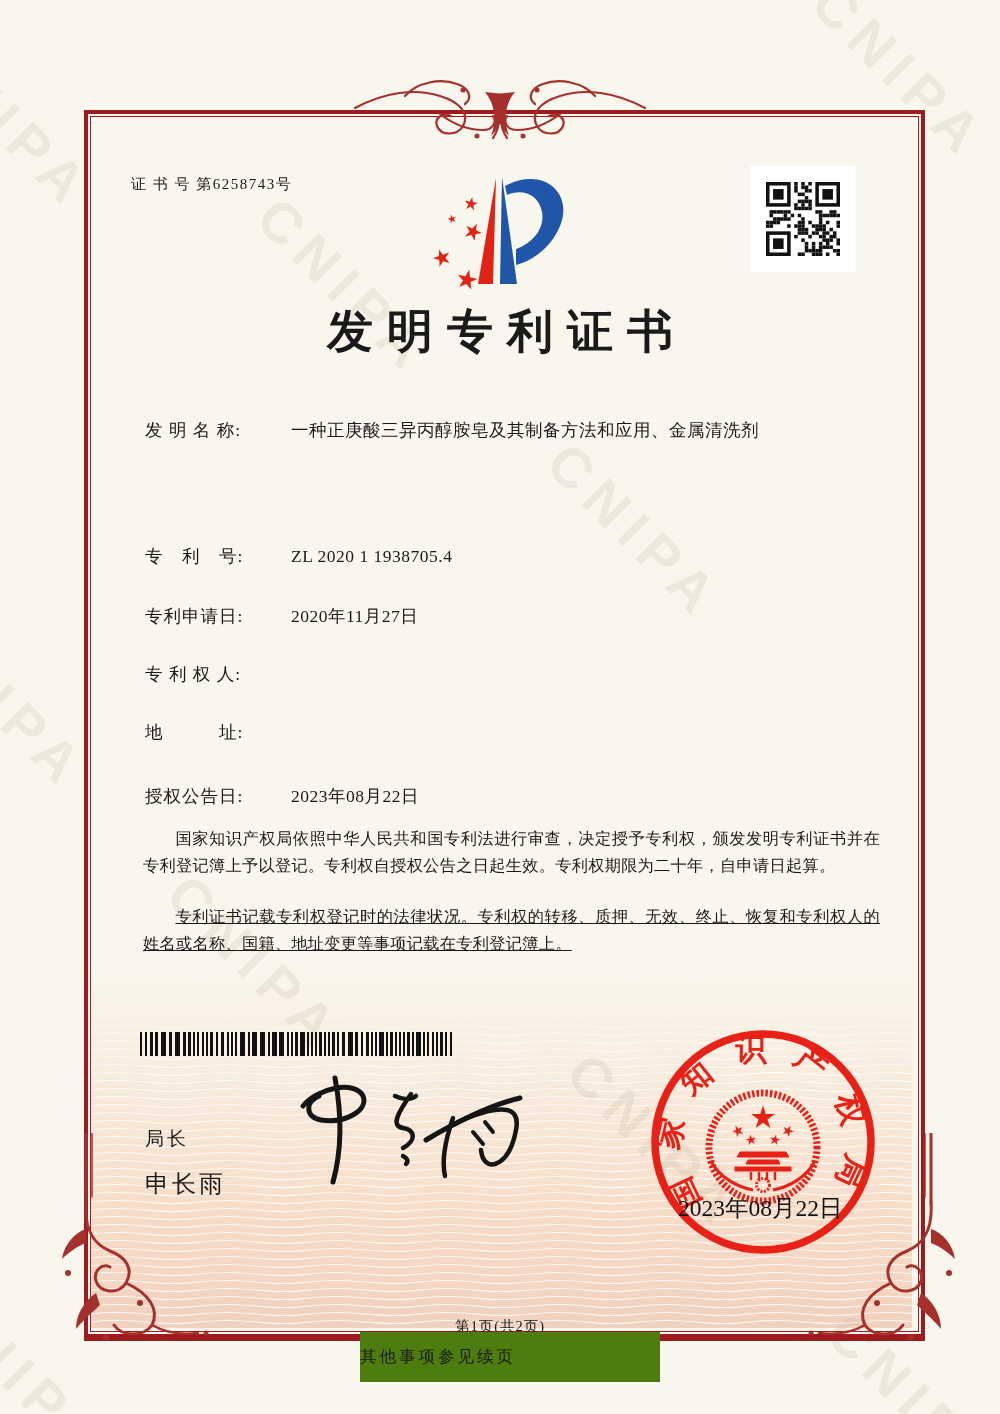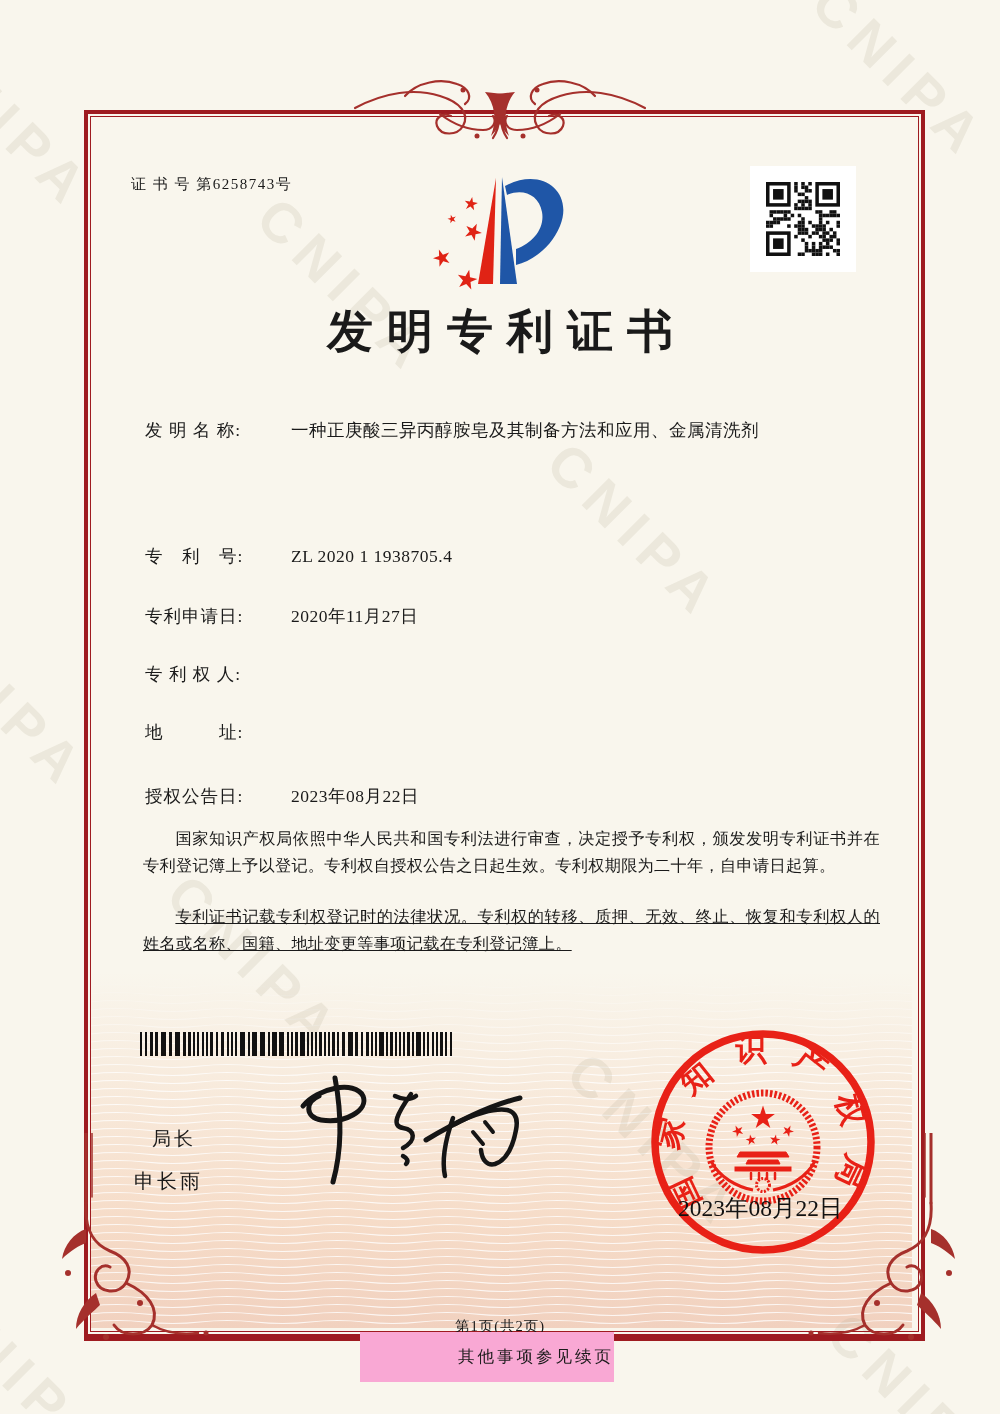--- a/index.html
+++ b/index.html
@@ -37,29 +37,29 @@
   .frow{left:145px;font-size:17.5px;z-index:5;display:flex;align-items:flex-start;line-height:29px;}
   .flabel{display:inline-block;width:136px;letter-spacing:1px;flex:0 0 auto;}
   .fvalue{margin-left:10px;letter-spacing:.5px;}
   .pre{white-space:pre-line;width:500px;}
   .grant2{left:505px;top:782px;font-size:17.5px;z-index:5;display:flex;line-height:29px;}
   .paras{left:143px;top:826px;width:737px;font-size:16.2px;line-height:27px;
          text-align:justify;z-index:5;}
   .paras p{margin:0;text-indent:2em;letter-spacing:.3px;}
   .paras p + p{margin-top:24px;text-decoration:underline;}
   .barcode{left:140px;top:1032px;z-index:5;}
-  .sig-title{left:152px;top:1126px;font-size:19px;letter-spacing:3px;z-index:5;}
-  .sig-name{left:134px;top:1168px;font-size:20px;letter-spacing:3px;z-index:5;}
+  .sig-title{left:145px;top:1126px;font-size:19px;letter-spacing:3px;z-index:5;}
+  .sig-name{left:145px;top:1168px;font-size:24px;letter-spacing:3px;z-index:5;}
   .sig-script{left:283px;top:1062px;z-index:5;}
   .seal{left:647px;top:1026px;z-index:6;opacity:.95;}
   .seal-ring-text{font-size:31px;font-weight:bold;letter-spacing:24px;fill:var(--seal-red);}
   .seal-date{left:678px;top:1192px;width:190px;font-size:23.5px;color:#111;z-index:7;}
   .page-info{left:0;top:1293px;width:1000px;text-align:center;font-size:14.5px;letter-spacing:1px;z-index:5;margin-top:24px;}
-  .footer-box{left:360px;top:1332px;width:254px;height:50px;background:#f9a8d4;z-index:5;
-              display:flex;align-items:center;justify-content:flex-end;}
+  .footer-box{left:360px;top:1332px;width:300px;height:50px;background:#4d7c0f;z-index:5;
+              display:flex;align-items:center;justify-content:flex-start;}
   .footer-note{font-size:16.5px;letter-spacing:3px;}
 </style>
 </head>
 <body>
 
 <div class="page">
 
   <div id="wm-layer">
       <span class="wm" style="left: -50px; top: 20px;">CNIPA</span>
       <span class="wm" style="left: 290px; top: 185px;">CNIPA</span>

